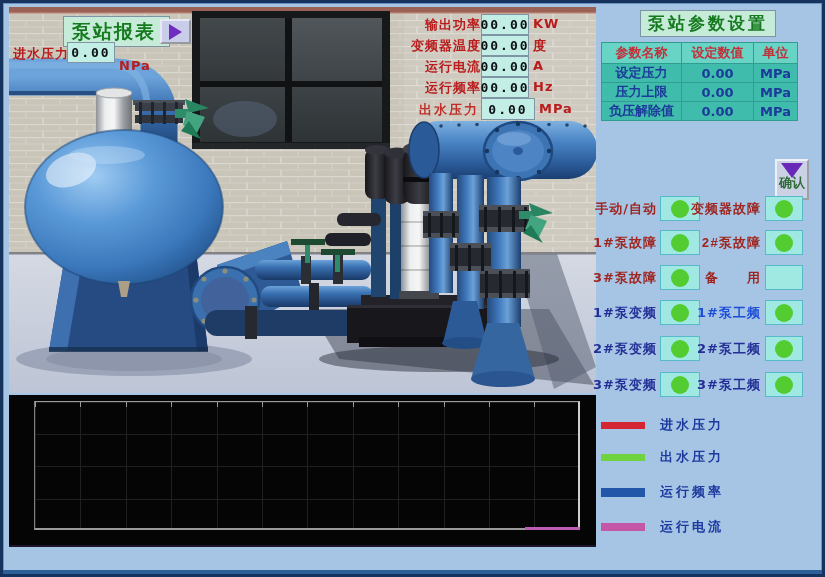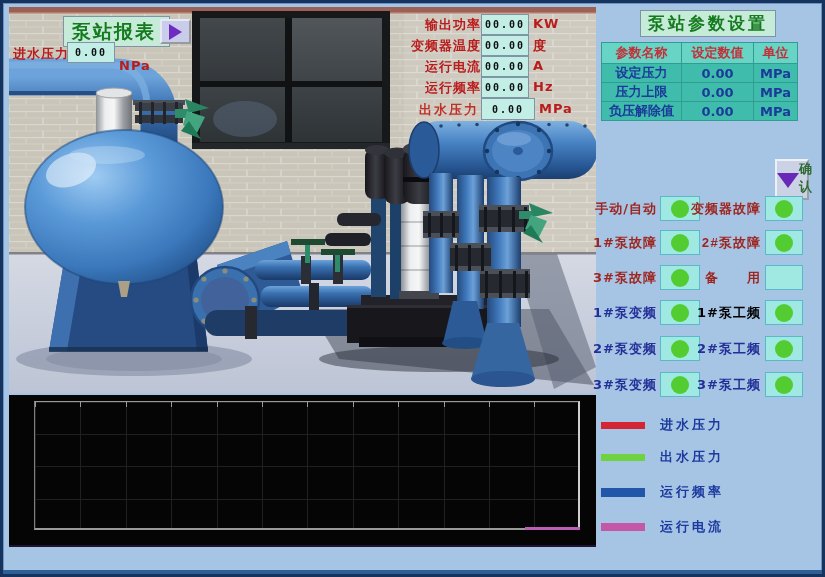--- a/index.html
+++ b/index.html
@@ -15,21 +15,21 @@
   
   .scene{position:absolute;left:6px;top:4px;width:587px;height:386px;background:#c9c5b9;}
   .scene svg{display:block;}
 
   
   .lbl-blue{color:#b91c1c;font-weight:bold;font-size:13px;letter-spacing:1px;white-space:nowrap;}
   .lbl-red{color:#c03028;font-weight:bold;font-size:13px;letter-spacing:2px;white-space:nowrap;}
   .valbox{
     position:absolute;background:#c2eee6;border:1px solid #7e95a6;
     color:#0d1115;font-family:"DejaVu Sans Mono","Liberation Mono",monospace;
-    font-weight:bold;font-size:10px;text-align:center;letter-spacing:2px;
+    font-weight:bold;font-size:13px;text-align:center;letter-spacing:2px;
     display:flex;align-items:center;justify-content:center;
   }
   .report-btn{
     position:absolute;left:54px;top:9px;width:107px;height:31px;
     background:#c6ecd9;border:1px solid #7d94a4;box-sizing:border-box;
     display:flex;align-items:center;cursor:default;
   }
   .report-btn .txt{color:#157a1e;font-size:19px;font-weight:bold;letter-spacing:2px;padding-left:8px;}
   .play-btn{
     position:absolute;left:151px;top:12px;width:31px;height:25px;
@@ -51,21 +51,21 @@
   table.settings td{border:1px solid #2f9e90;text-align:center;padding:0;}
   table.settings .hrow td{background:#68d4c5;color:#c2303a;height:20px;}
   table.settings .r-odd td{background:#3fbcab;}
   table.settings .r-even td{background:#55cab9;}
   table.settings .drow td{color:#1c3a9a;height:18px;}
   .col-name{width:79px;}.col-val{width:71px;}.col-unit{width:43px;}
 
   .confirm-btn{
     position:absolute;left:772px;top:156px;width:34px;height:41px;
     background:#ccd2e6;border:2px outset #eef0f8;box-sizing:border-box;
-    display:flex;flex-direction:row;align-items:center;justify-content:flex-start;
+    display:flex;flex-direction:column;align-items:center;justify-content:flex-start;
   }
   .confirm-tri{width:0;height:0;margin-top:2px;border-top:15px solid #6a28b8;border-left:11px solid transparent;border-right:11px solid transparent;}
   .confirm-txt{color:#2e6b35;font-size:13px;font-weight:bold;margin-top:-4px;letter-spacing:0;}
 
   .ind{position:absolute;height:25px;}
   .ind-label{position:absolute;top:4px;font-size:13px;font-weight:bold;letter-spacing:1px;text-align:right;white-space:nowrap;}
   .ind-box{
     position:absolute;top:0;width:40px;height:25px;background:#9fe9e2;
     border:1px solid #57b9c9;box-sizing:border-box;
     display:flex;align-items:center;justify-content:center;
@@ -462,21 +462,21 @@
         <div class="lamp" style="visibility: hidden; background: rgb(82, 204, 48);"></div>
       </div>
   </div>
   <div class="ind" style="left:0;top:297px;width:825px;">
     <div class="ind-label" style="left: 574px; width: 80px; color: rgb(35, 46, 150);">1#泵变频</div>
     <div class="ind-box" style="left:657px;">
         <div class="lamp" style="background: rgb(82, 204, 48);"></div>
       </div>
   </div>
   <div class="ind" style="left:0;top:297px;width:825px;">
-    <div class="ind-label" style="left: 678px; width: 80px; color: #000000;">1#泵工频</div>
+    <div class="ind-label" style="left: 678px; width: 80px; color: #1d4ed8;">1#泵工频</div>
     <div class="ind-box" style="left:762px;width:38px;">
         <div class="lamp" style="background: rgb(82, 204, 48);"></div>
       </div>
   </div>
   <div class="ind" style="left:0;top:333px;width:825px;">
     <div class="ind-label" style="left: 574px; width: 80px; color: rgb(35, 46, 150);">2#泵变频</div>
     <div class="ind-box" style="left:657px;">
         <div class="lamp" style="background: rgb(82, 204, 48);"></div>
       </div>
   </div>

